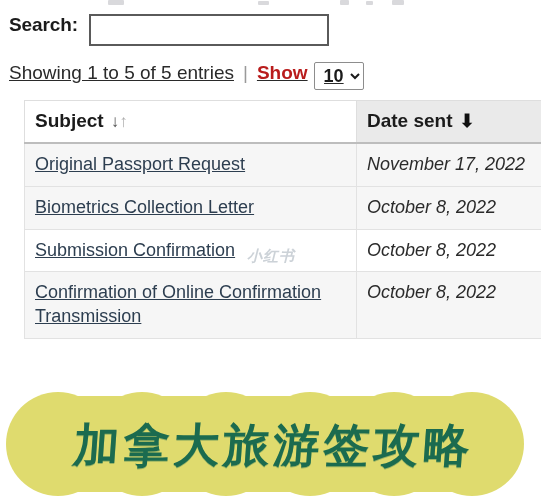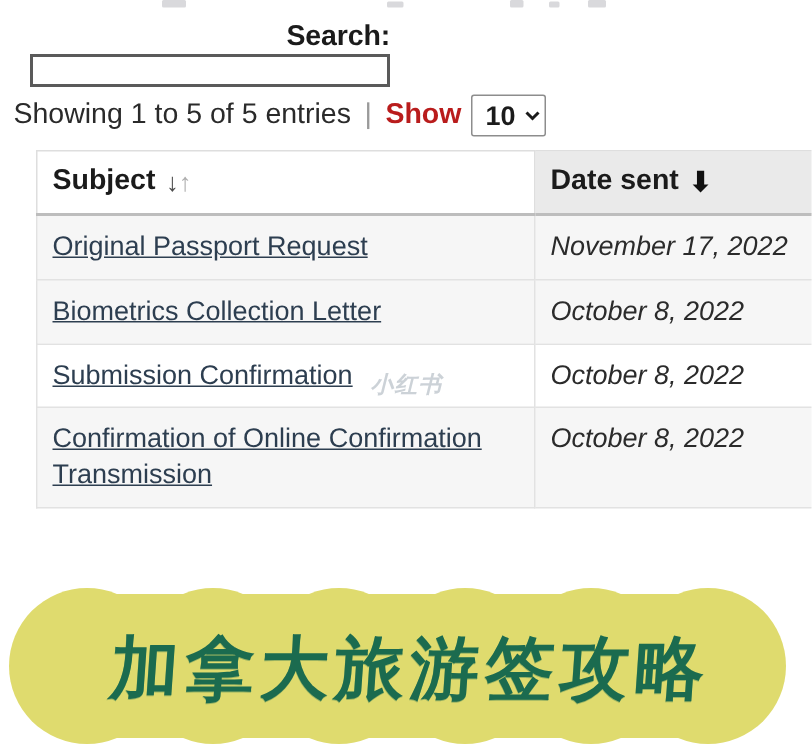--- a/index.html
+++ b/index.html
@@ -28,23 +28,22 @@
     background: #d9d9dc;
     border-radius: 1px;
   }
 
   
   .search-row {
     position: absolute;
     left: 9px;
     top: 14px;
     display: flex;
-    align-items: flex-end;
+    align-items: flex-start;
     height: 38px;
-    flex-direction: column;
   }
   .search-label {
     font-size: 19px;
     font-weight: bold;
     color: #1b1b1b;
     letter-spacing: -0.1px;
     white-space: nowrap;
   }
   .search-input {
     width: 240px;
@@ -60,38 +59,39 @@
     border-radius: 0;
     outline: none;
   }
 
   
   .info-row {
     position: absolute;
     left: 9px;
     top: 62px;
     display: flex;
-    align-items: center;
+    align-items: flex-start;
     height: 30px;
     font-size: 19px;
     color: #2a2a2a;
     white-space: nowrap;
+    text-decoration: underline;
   }
   .showing-text { font-weight: normal; }
   .sep-bar {
     margin: 0 9px;
     color: #9a9a9a;
     font-weight: normal;
   }
   .show-word, .entries-word {
     font-weight: bold;
     color: #b91c1c;
   }
   .length-select {
-    margin: 12px 6px;
+    margin: 0 6px;
     height: 28px;
     border: 1px solid #8d8d8d;
     background: #ffffff;
     font-family: "Liberation Sans", sans-serif;
     font-size: 18px;
     font-weight: bold;
     color: #1b1b1b;
     padding: 0 2px 0 5px;
     border-radius: 2px;
     box-sizing: border-box;

